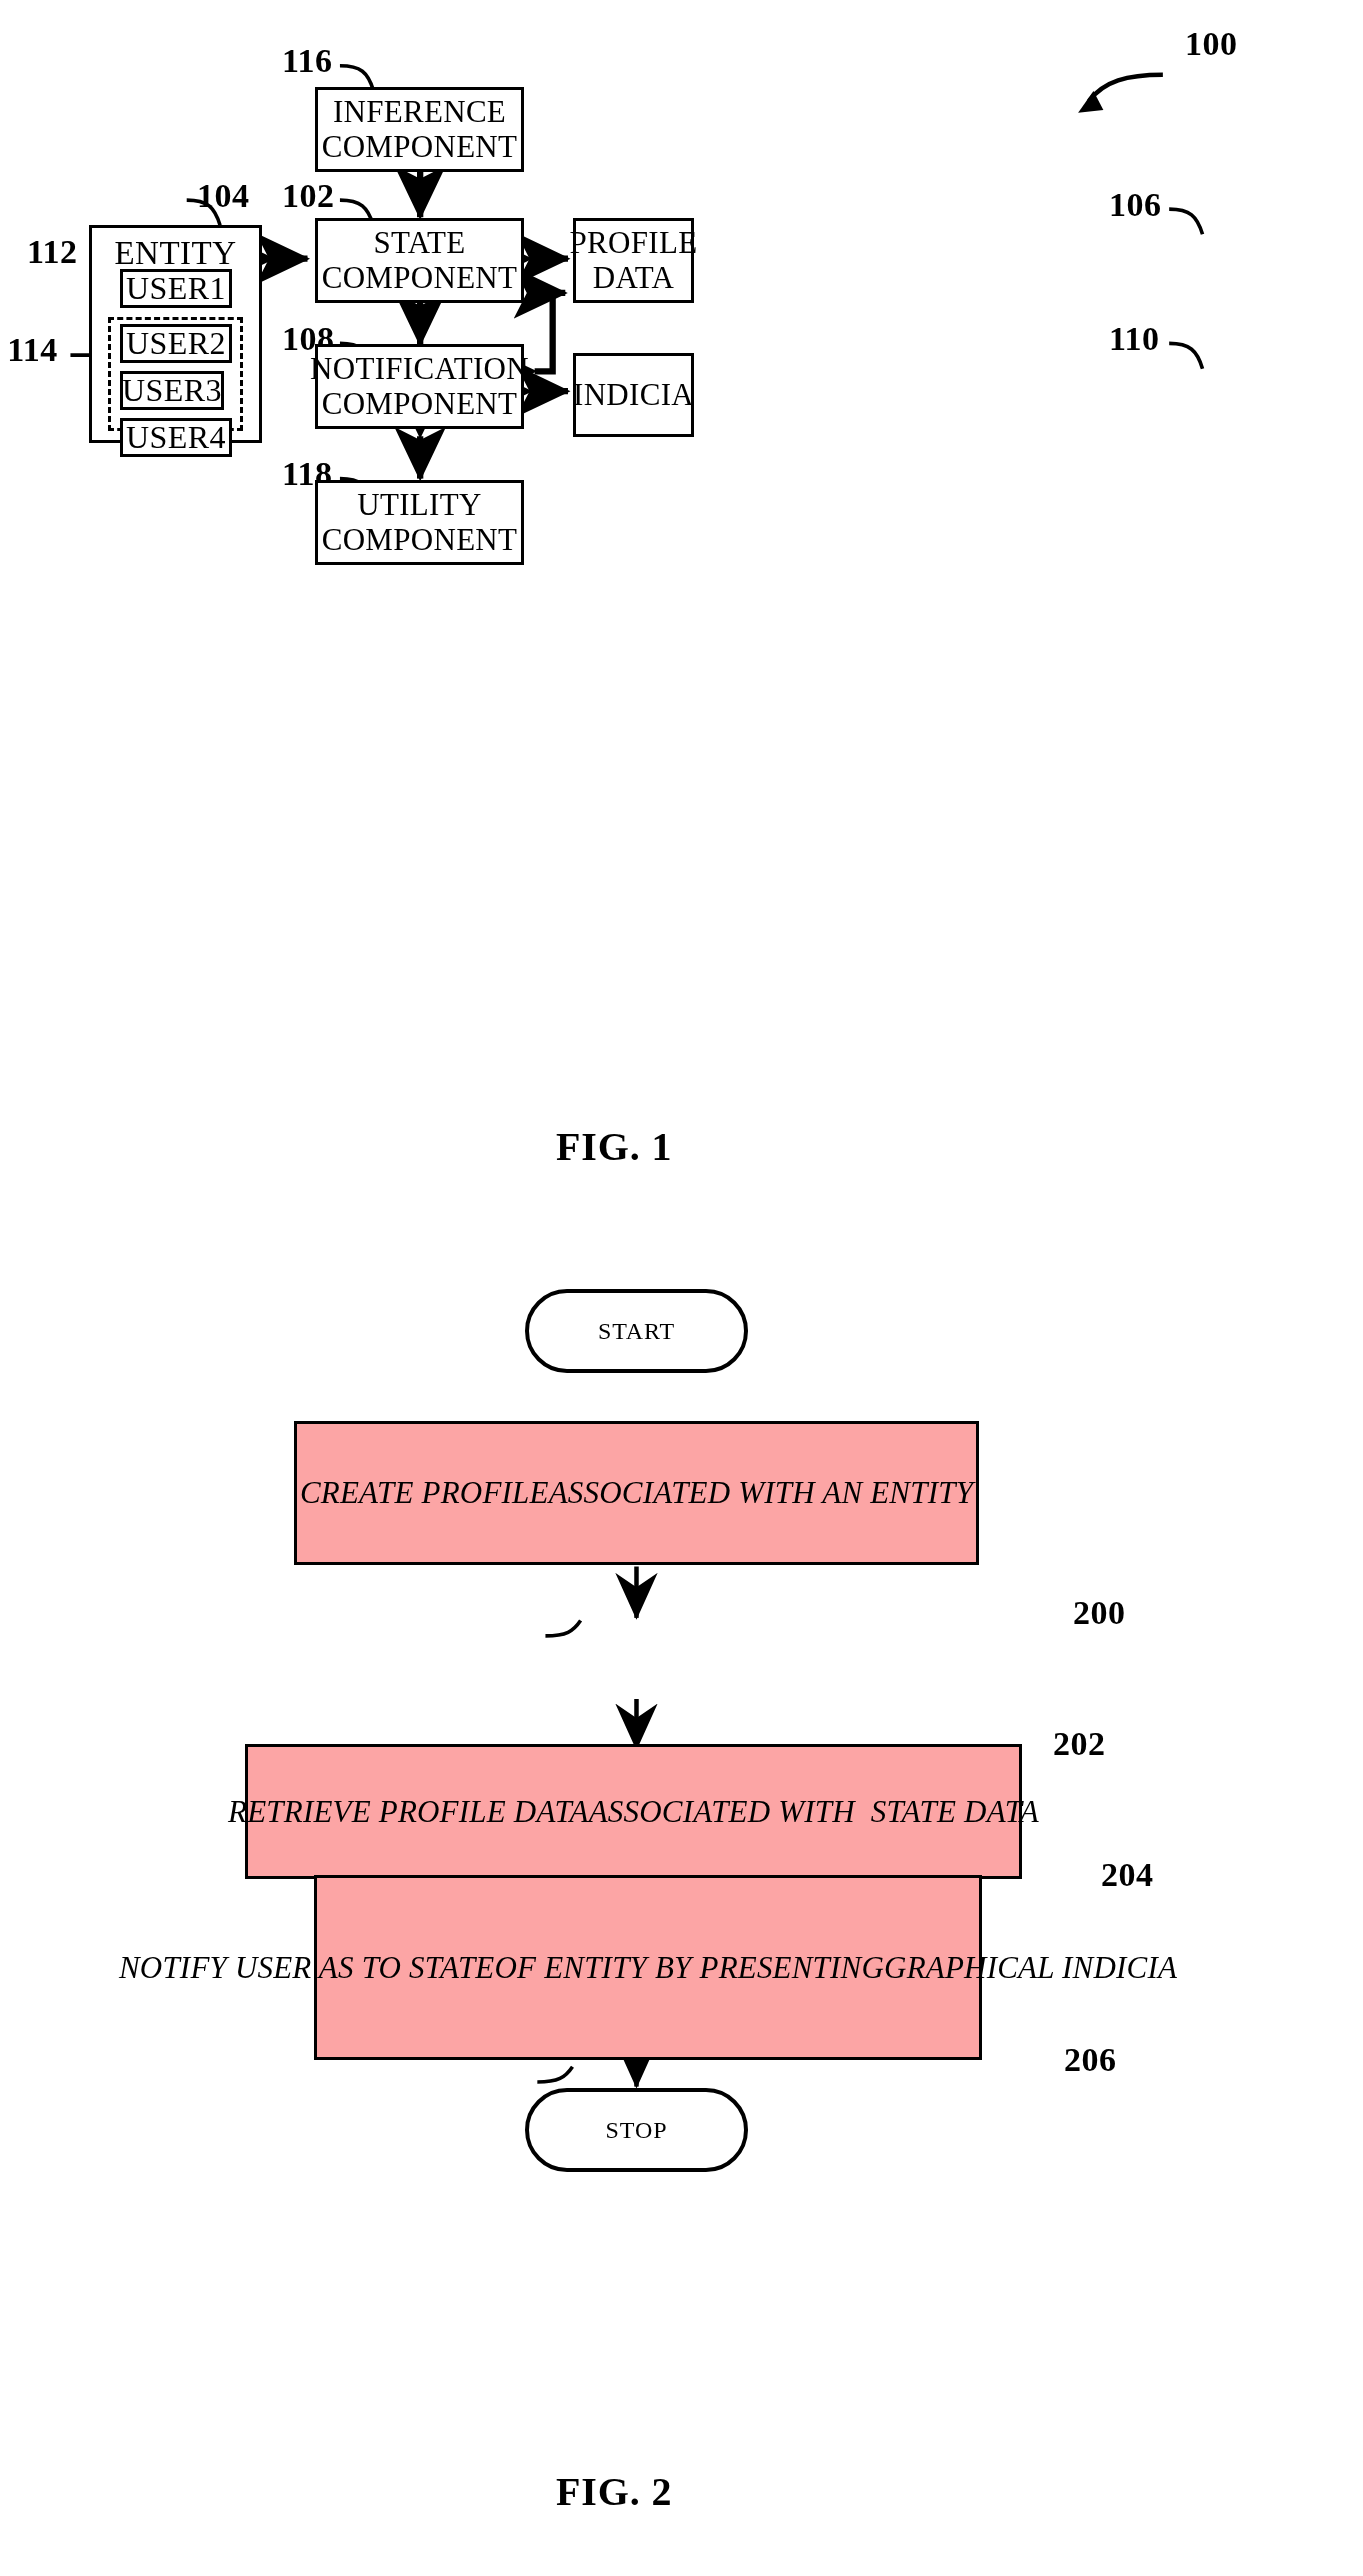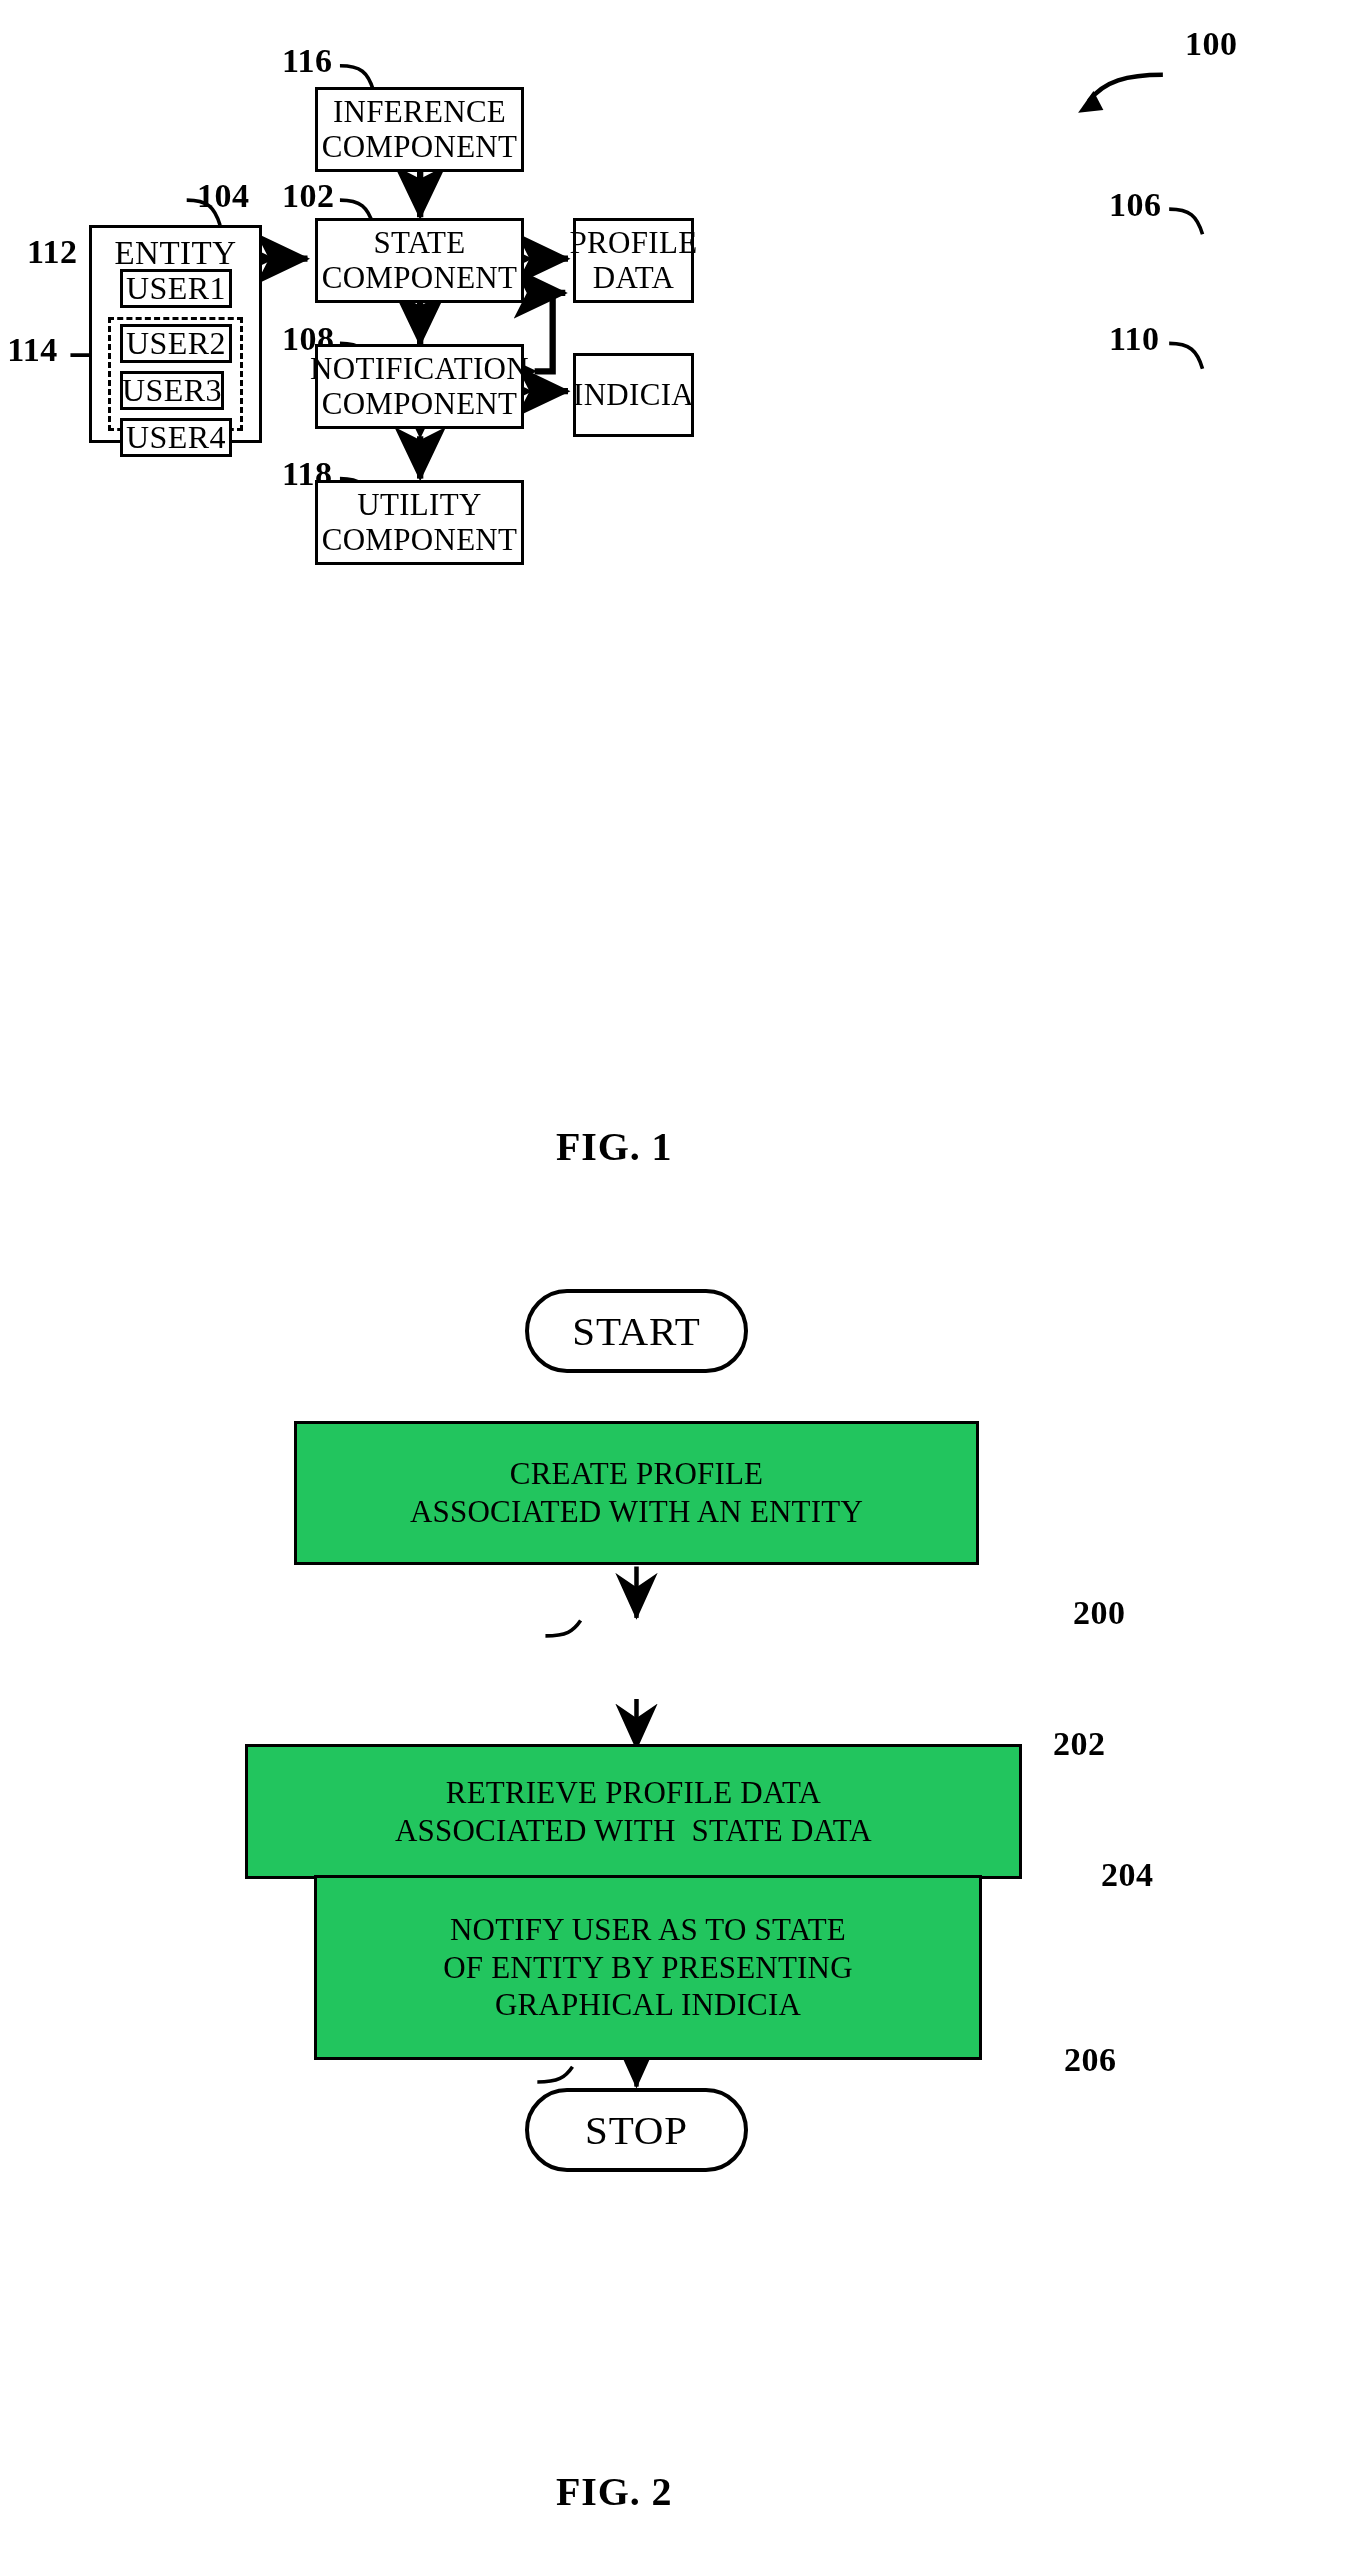--- a/index.html
+++ b/index.html
@@ -87,41 +87,42 @@
     font-weight: bold;
     font-size: 40px;
     letter-spacing: 0.9px;
     white-space: nowrap;
   }
   
   .fc-box {
     position: absolute;
     box-sizing: border-box;
     border: 3.6px solid #000;
-    background: #22c55e;
-    display: flex;
-    flex-direction: column;
+    background: #fca5a5;
+    display: flex;
+    flex-direction: row;
     align-items: center;
     justify-content: center;
     text-align: center;
     font-size: 31px;
     line-height: 1.22;
     letter-spacing: 0.2px;
+    font-style: italic;
   }
   .fc-box .ln { display: block; white-space: pre; }
   .terminal {
     position: absolute;
     box-sizing: border-box;
     border: 4.5px solid #000;
     border-radius: 54px;
     background: #fff;
     display: flex;
     align-items: center;
     justify-content: center;
-    font-size: 41px;
+    font-size: 24px;
     letter-spacing: 0.9px;
   }
 </style>
 </head>
 <body>
 
 <div id="sheet">
 
   <svg class="layer" viewBox="0 0 1513 2858">
     <defs>

